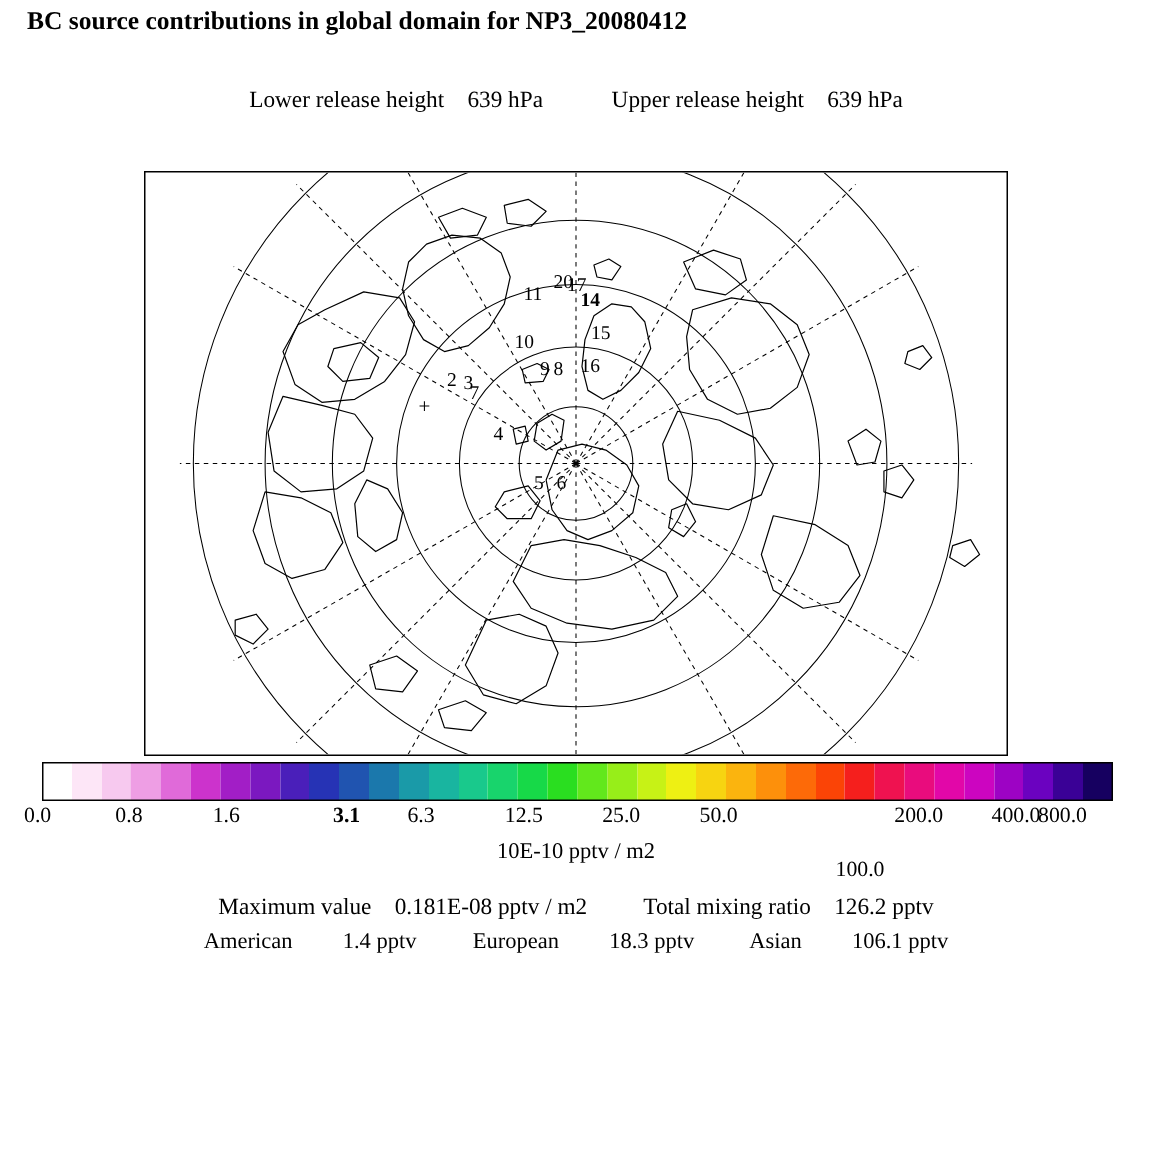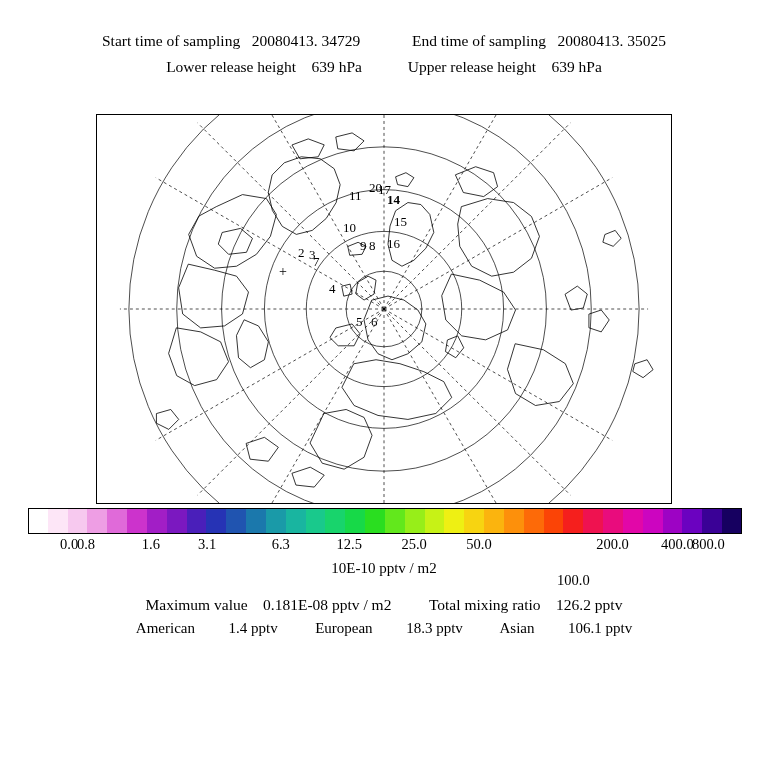--- a/index.html
+++ b/index.html
@@ -130,34 +130,22 @@
   .foot.f3 { top: 644px; font-size: 15px; }
 
   .sp-a { display: inline-block; width: 30px; }
   .sp-b { display: inline-block; width: 26px; }
 </style>
 </head>
 <body>
 
 <div id="page">
 
-
-  <div class="hdr-line l1">
-    <span class="hdr-pair">
-      <span>Start time of sampling</span>
-      <span>&nbsp;</span>
-      <span>20080413. 34729</span>
-    </span>
-    <span class="hdr-gap-l1"></span>
-    <span class="hdr-pair">
-      <span>End time of sampling</span>
-      <span>&nbsp;</span>
-      <span>20080413. 35025</span>
-    </span>
-  </div>
+  <div class="title">BC  source contributions in global domain for NP3_20080412</div>
+
 
   <div class="hdr-line l2">
     <span class="hdr-pair">
       <span>Lower release height</span>
       <span>&nbsp;&nbsp;</span>
       <span>639 hPa</span>
     </span>
     <span class="hdr-gap-l2"></span>
     <span class="hdr-pair">
       <span>Upper release height</span>
@@ -303,24 +291,24 @@
       <div class="cb-cell" style="background: rgb(233, 12, 125); width: 19.8333px;"></div>
       <div class="cb-cell" style="background: rgb(226, 7, 168); width: 19.8333px;"></div>
       <div class="cb-cell" style="background: rgb(204, 5, 192); width: 19.8333px;"></div>
       <div class="cb-cell" style="background: rgb(157, 3, 196); width: 19.8333px;"></div>
       <div class="cb-cell" style="background: rgb(107, 2, 192); width: 19.8333px;"></div>
       <div class="cb-cell" style="background: rgb(58, 1, 150); width: 19.8333px;"></div>
       <div class="cb-cell" style="background: rgb(22, 0, 96); width: 19.8333px;"></div>
     </div>
   <div id="colorbar-frame"></div>
   <div id="colorbar-ticks">
-      <span class="cb-tick" style="left: 16px; margin-left: 44px;">0.0</span>
+      <span class="cb-tick" style="left: 16px;">0.0</span>
       <span class="cb-tick" style="left: 76.9091px;">0.8</span>
       <span class="cb-tick" style="left: 141.818px;">1.6</span>
-      <span class="cb-tick" style="left: 198px;">3.1</span>
+      <span class="cb-tick" style="left: 222px; font-weight: bold;">3.1</span>
       <span class="cb-tick" style="left: 271.636px;">6.3</span>
       <span class="cb-tick" style="left: 336.545px;">12.5</span>
       <span class="cb-tick" style="left: 401.455px;">25.0</span>
       <span class="cb-tick" style="left: 466.364px;">50.0</span>
       <span class="cb-tick" style="left: 557px; margin-top: 36px;">100.0</span>
       <span class="cb-tick" style="left: 596.182px;">200.0</span>
       <span class="cb-tick" style="left: 661px;">400.0</span>
       <span class="cb-tick" style="left: 692px;">800.0</span>
     </div>
   <div id="cb-unit">10E-10 pptv / m2</div>

